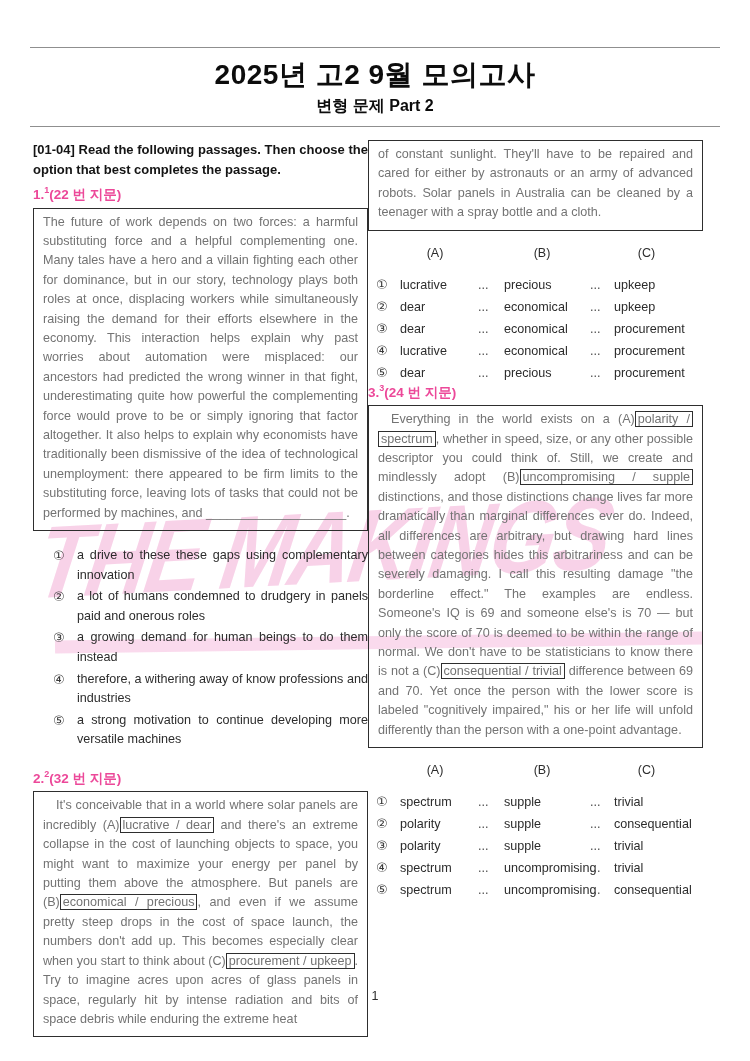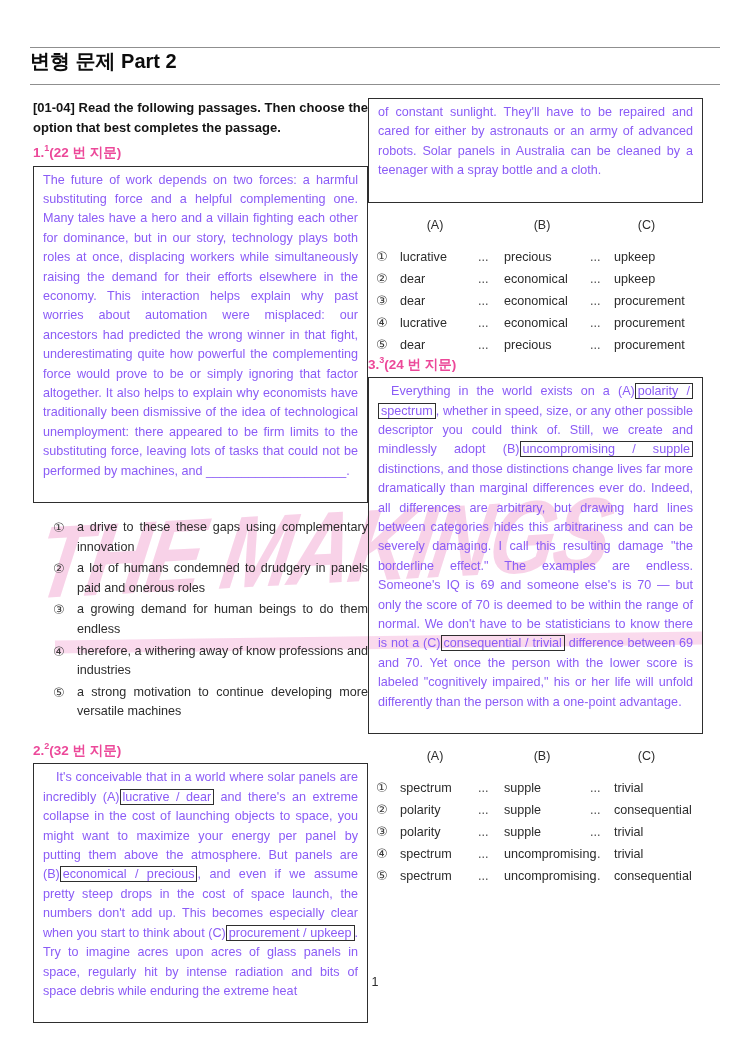--- a/index.html
+++ b/index.html
@@ -13,31 +13,31 @@
     opacity:0.55;}
   .watermark-bar{position:absolute;left:55px;top:636px;width:648px;height:13px;z-index:0;
     transform:rotate(-0.8deg);opacity:0.45;pointer-events:none;}
 
   .content{position:relative;z-index:1;}
 
   
   .title-block{padding-top:47px;margin:0 30px;}
   .rule{border:0;border-top:1.6px solid #8f8f8f;margin:0;}
   .page-title{margin:8px 0 2px;text-align:center;font-size:28px;font-weight:900;color:#0c0c0c;letter-spacing:0.5px;}
-  .page-subtitle{margin:0 0 9px;font-size:20px;font-weight:800;color:#0c0c0c;}
+  .page-subtitle{margin:0 0 9px;text-align:center;font-size:16px;font-weight:800;color:#0c0c0c;}
 
   
   .columns{display:flex;padding:13px 33px 0;align-items:flex-start;}
   .col{width:335px;flex:0 0 335px;}
 
   .instruction{font-weight:bold;font-size:13px;line-height:20px;text-align:justify;color:#141414;margin:0 0 5px;}
   .q-header{font-weight:bold;font-size:13.5px;color:#ec4899;margin:3px 0 4px;}
   .q-header sup{font-size:9px;font-weight:bold;}
 
-  .passage-box{border:1.4px solid #2e2e2e;padding:4px 9px 21px;font-size:12.6px;line-height:19.4px;text-align:justify;color:#8b5cf6;background:transparent;}
+  .passage-box{border:1.4px solid #2e2e2e;padding:4px 9px 7px;font-size:12.6px;line-height:19.4px;text-align:justify;color:#737373;background:transparent;}
   .passage-box p{margin:0;}
   .passage-box p.indent{text-indent:13px;}
   .choice-pair{border:1px solid #2e2e2e;padding:0 2px;box-decoration-break:clone;-webkit-box-decoration-break:clone;}
 
   .options{list-style:none;margin:15px 0 19px;padding:0 0 0 20px;}
   .options li{display:flex;gap:9px;font-size:12.6px;line-height:19.6px;margin-bottom:2px;color:#2c2c2c;}
   .options .marker{flex:0 0 15px;font-size:13px;color:#3a3a3a;}
   .options .opt-text{flex:1;text-align:justify;}
 
   .abc-header{display:grid;grid-template-columns:118px 96px 1fr;padding-left:8px;margin:15px 0 17px;font-size:12.5px;color:#2c2c2c;}
@@ -58,20 +58,21 @@
 
 <div class="page">
 
   <div class="watermark" style="color:#f3aed6;">THE MAKINGS</div>
   <div class="watermark-bar" style="background:#f3aed6;"></div>
 
   <div class="content">
 
     <div class="title-block">
       <hr class="rule">
+      <h1 class="page-title">2025년 고2 9월 모의고사</h1>
       <h2 class="page-subtitle">변형 문제 Part 2</h2>
       <hr class="rule">
     </div>
 
     <div class="columns">
 
       <div class="col">
 
         <p class="instruction">[01-04] Read the following passages. Then choose the option that best completes the passage.</p>
 
@@ -87,21 +88,21 @@
           <li>
               <span class="marker">①</span>
               <span class="opt-text">a drive to these these gaps using complementary innovation</span>
             </li>
           <li>
               <span class="marker">②</span>
               <span class="opt-text">a lot of humans condemned to drudgery in panels paid and onerous roles</span>
             </li>
           <li>
               <span class="marker">③</span>
-              <span class="opt-text">a growing demand for human beings to do them endless</span>
+              <span class="opt-text">a growing demand for human beings to do them instead</span>
             </li>
           <li>
               <span class="marker">④</span>
               <span class="opt-text">therefore, a withering away of know professions and industries</span>
             </li>
           <li>
               <span class="marker">⑤</span>
               <span class="opt-text">a strong motivation to continue developing more versatile machines</span>
             </li>
         </ul>

